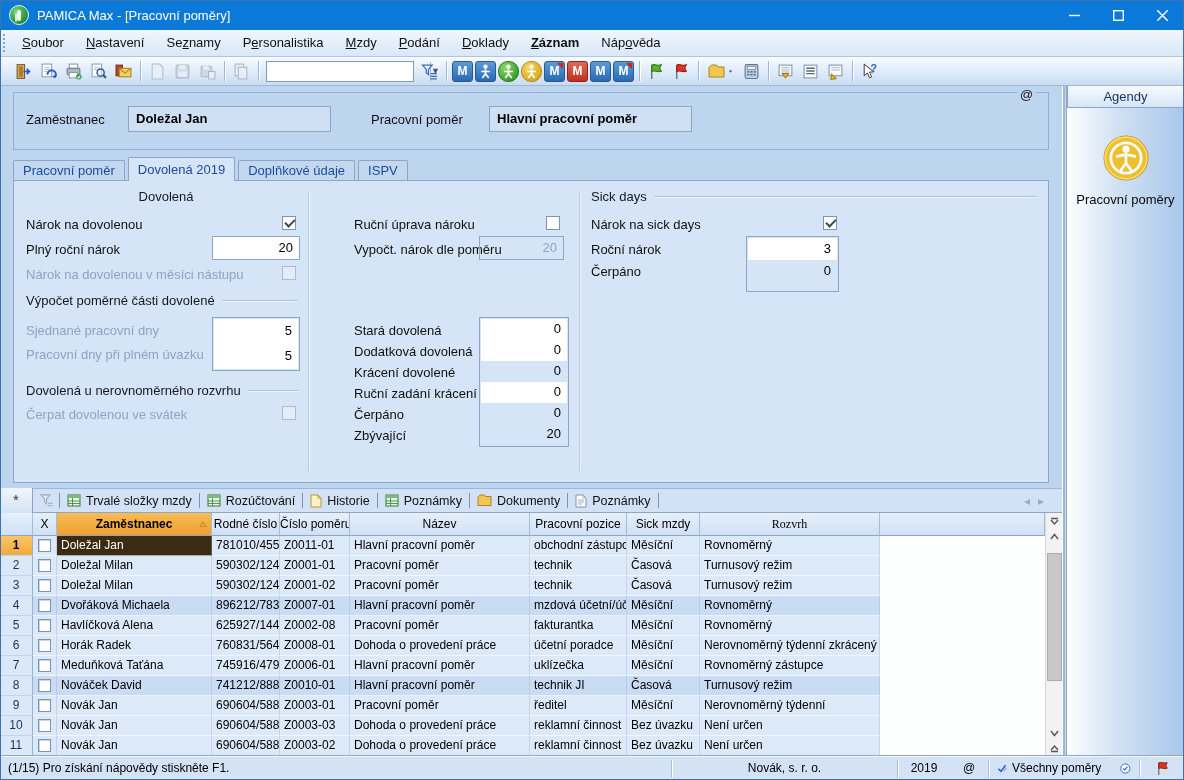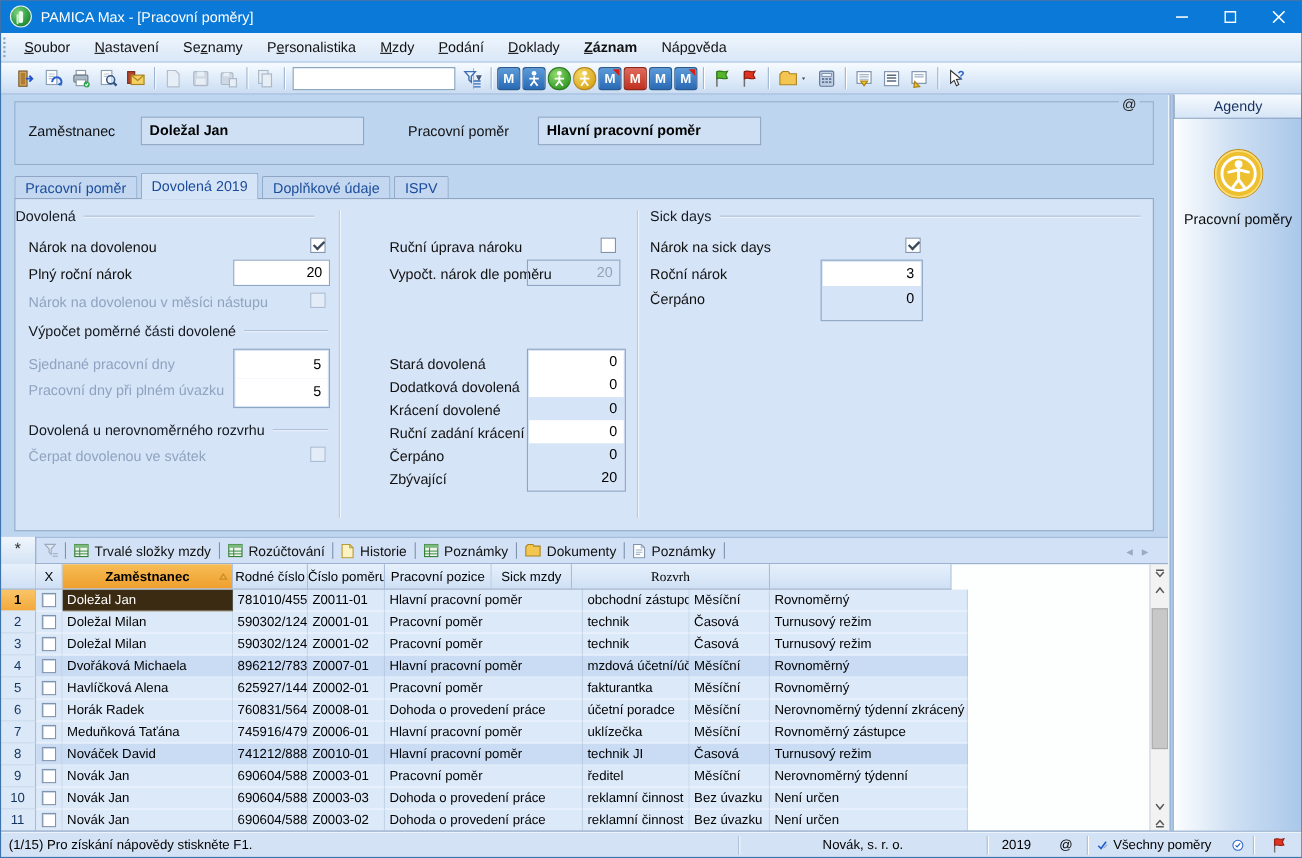--- a/index.html
+++ b/index.html
@@ -376,21 +376,21 @@
       <div class="mtab">Pracovní poměr</div>
       <div class="mtab active">Dovolená 2019</div>
       <div class="mtab">Doplňkové údaje</div>
       <div class="mtab">ISPV</div>
     </div>
 
   <div class="tab-page">
     <div class="vline" style="left:294px;"></div>
     <div class="vline" style="left:565px;"></div>
 
-    <div class="group" style="left:0; top:8px; width:272px;">
+    <div class="group" style="left:16px; top:8px; width:272px;flex-direction:column;">
       <span>Dovolená</span>
         <span class="gline"></span>
     </div>
     <div class="plabel" style="left:12px; top:36px;">Nárok na dovolenou</div>
     <div class="cb checked" style="left:268px; top:35px;"></div>
     <div class="plabel" style="left:12px; top:61px;">Plný roční nárok</div>
     <div class="numfield" style="left:198px; top:55px; width:88px; height:24px;">20</div>
     <div class="plabel dis" style="left:12px; top:86px;">Nárok na dovolenou v měsíci nástupu</div>
     <div class="cb dis" style="left:268px; top:85px;"></div>
 
@@ -524,20 +524,21 @@
     <div class="dnav">◂▸</div>
   </div>
 
   <div class="tbl">
     <div class="thead" id="thead">
         <div class="th" style="width: 33px;"></div>
         <div class="th" style="width: 24px;">X</div>
         <div class="th sorted" style="width: 155px;">Zaměstnanec<span class="sort-tri"></span></div>
         <div class="th" style="width: 68px;">Rodné číslo</div>
         <div class="th" style="width: 70px;">Číslo poměru</div>
+        <div class="th" style="width: 180px;">Název</div>
         <div class="th" style="width: 97px;">Pracovní pozice</div>
         <div class="th" style="width: 73px;">Sick mzdy</div>
         <div class="th" style="width: 180px; font-family: Liberation Serif, serif;">Rozvrh</div>
         <div class="th" style="width: 165px;"></div>
       </div>
     <div id="tbody">
         <div class="trow light">
           <div class="cell rn sel" style="width: 33px;">1</div>
           <div class="cell cx" style="width: 24px;">
             <div class="rcb"></div>
@@ -589,21 +590,21 @@
           <div class="cell" style="width: 73px;">Měsíční</div>
           <div class="cell" style="width: 180px;">Rovnoměrný</div>
         </div>
         <div class="trow light">
           <div class="cell rn" style="width: 33px;">5</div>
           <div class="cell cx" style="width: 24px;">
             <div class="rcb"></div>
           </div>
           <div class="cell" style="width: 155px;">Havlíčková Alena</div>
           <div class="cell" style="width: 68px;">625927/1447</div>
-          <div class="cell" style="width: 70px;">Z0002-01</div>
+          <div class="cell" style="width: 70px;">Z0002-08</div>
           <div class="cell" style="width: 180px;">Pracovní poměr</div>
           <div class="cell" style="width: 97px;">fakturantka</div>
           <div class="cell" style="width: 73px;">Měsíční</div>
           <div class="cell" style="width: 180px;">Rovnoměrný</div>
         </div>
         <div class="trow light">
           <div class="cell rn" style="width: 33px;">6</div>
           <div class="cell cx" style="width: 24px;">
             <div class="rcb"></div>
           </div>

